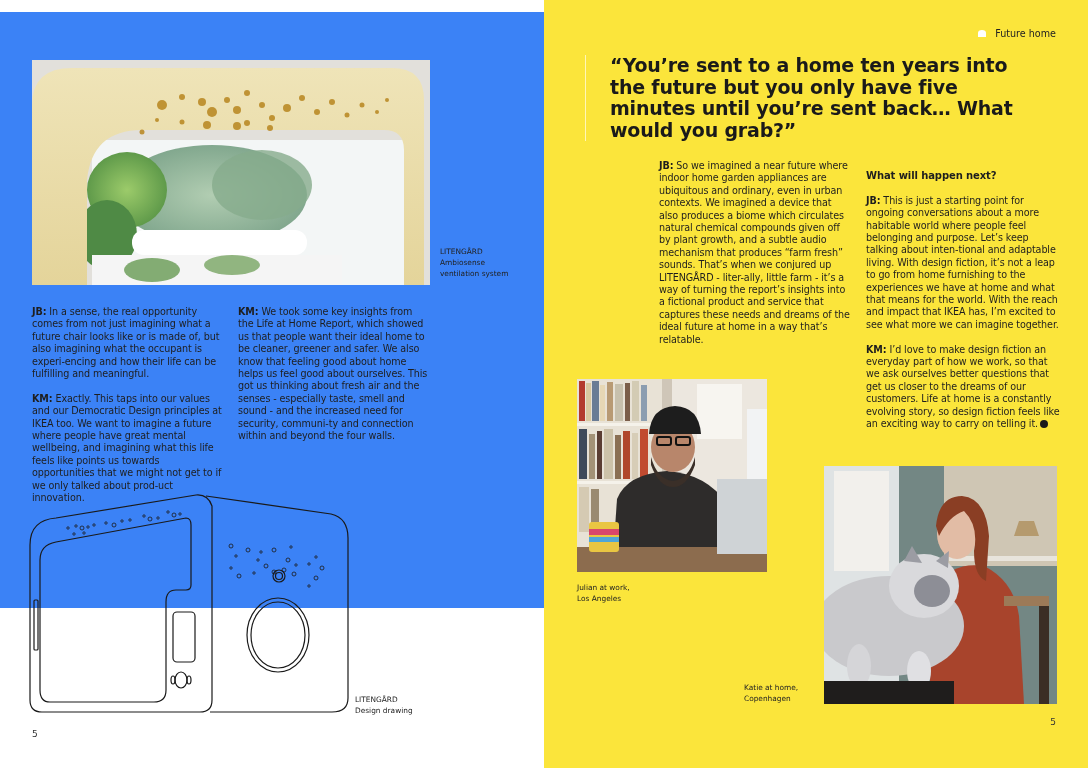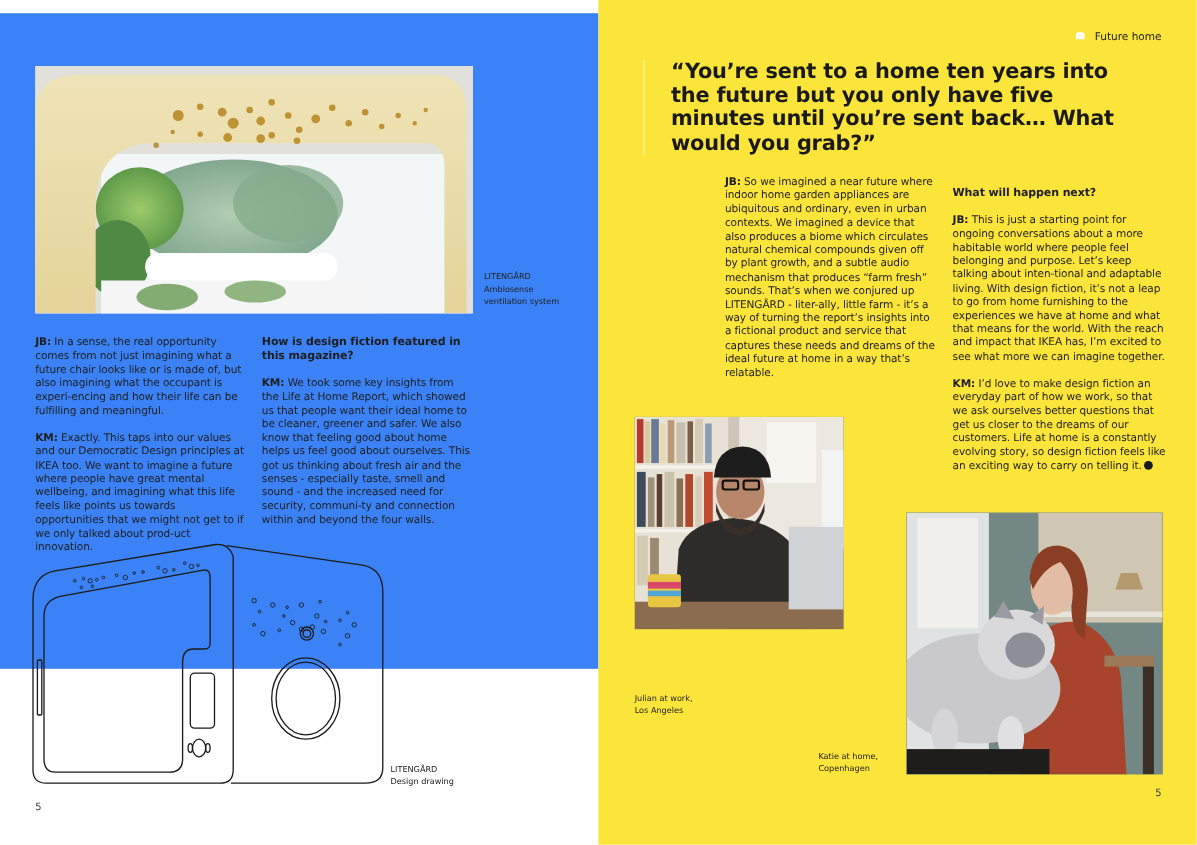--- a/index.html
+++ b/index.html
@@ -26,21 +26,21 @@
   .page-num-left { position: absolute; left: 32px; top: 717px; font-size: 9px; color: #333; }
 
   
   .section-label { position: absolute; right: 32px; top: 28px; font-size: 9.6px; display: flex; gap: 8px; color: #222; }
   .house-icon { width: 10px; height: 8px; position: relative; }
   .pull-quote-wrap { position: absolute; left: 585px; top: 55px; width: 460px; border-left: 1.5px solid #fff6b8; padding-left: 24px; }
   .pull-quote { font-size: 19px; line-height: 21.5px; font-weight: bold; color: #1a1a1a; letter-spacing: -0.2px; }
   .col-right-1 { position: absolute; left: 659px; top: 160px; width: 194px; }
   .col-right-2 { position: absolute; left: 866px; top: 170px; width: 194px; }
   .photo-julian { position: absolute; left: 577px; top: 379px; width: 190px; height: 193px; overflow: hidden; background: #8a7a6a; }
-  .caption-julian { position: absolute; left: 577px; top: 582px; width: 100px; margin-top: 47px; }
+  .caption-julian { position: absolute; left: 577px; top: 582px; width: 100px; }
   .photo-katie { position: absolute; left: 824px; top: 466px; width: 233px; height: 238px; overflow: hidden; background: #6c7f7c; }
   .caption-katie { position: absolute; left: 744px; top: 682px; width: 72px; text-align: left; }
   .page-num-right { position: absolute; right: 32px; top: 717px; font-size: 9px; color: #333; }
 
   .end-dot { display: inline-block; width: 8px; height: 8px; border-radius: 50%; background: #1a1a1a; vertical-align: -1px; margin-left: 2px; }
 </style>
 </head>
 <body>
 
 <div class="spread">
@@ -111,21 +111,20 @@
       <div>Ambiosense</div>
       <div>ventilation system</div>
     </div>
 
     <div class="body-text col-left-1">
       <p><b>JB:</b><span> In a sense, the real opportunity comes from not just imagining what a future chair looks like or is made of, but also imagining what the occupant is experi-encing and how their life can be fulfilling and meaningful.</span></p>
       <p><b>KM:</b><span> Exactly. This taps into our values and our Democratic Design principles at IKEA too. We want to imagine a future where people have great mental wellbeing, and imagining what this life feels like points us towards opportunities that we might not get to if we only talked about prod-uct innovation.</span></p>
     </div>
 
     <div class="body-text col-left-2">
-      <div class="subhead">How is design fiction featured in this magazine?</div>
       <p><b>KM:</b><span> We took some key insights from the Life at Home Report, which showed us that people want their ideal home to be cleaner, greener and safer. We also know that feeling good about home helps us feel good about ourselves. This got us thinking about fresh air and the senses - especially taste, smell and sound - and the increased need for security, communi-ty and connection within and beyond the four walls.</span></p>
     </div>
 
     <div class="drawing">
       <svg width="326" height="230" viewBox="0 0 326 230" fill="none" stroke="#1a1a1a" stroke-width="1.2">
 
         <path d="M4 210 L4 55 Q4 30 30 28 L170 5 Q182 4 186 16 L186 210 Q186 222 174 222 L16 222 Q4 222 4 210 Z"></path>
 
         <path d="M180 6 L305 24 Q322 28 322 48 L322 208 Q322 222 306 222 L184 222"></path>
 

